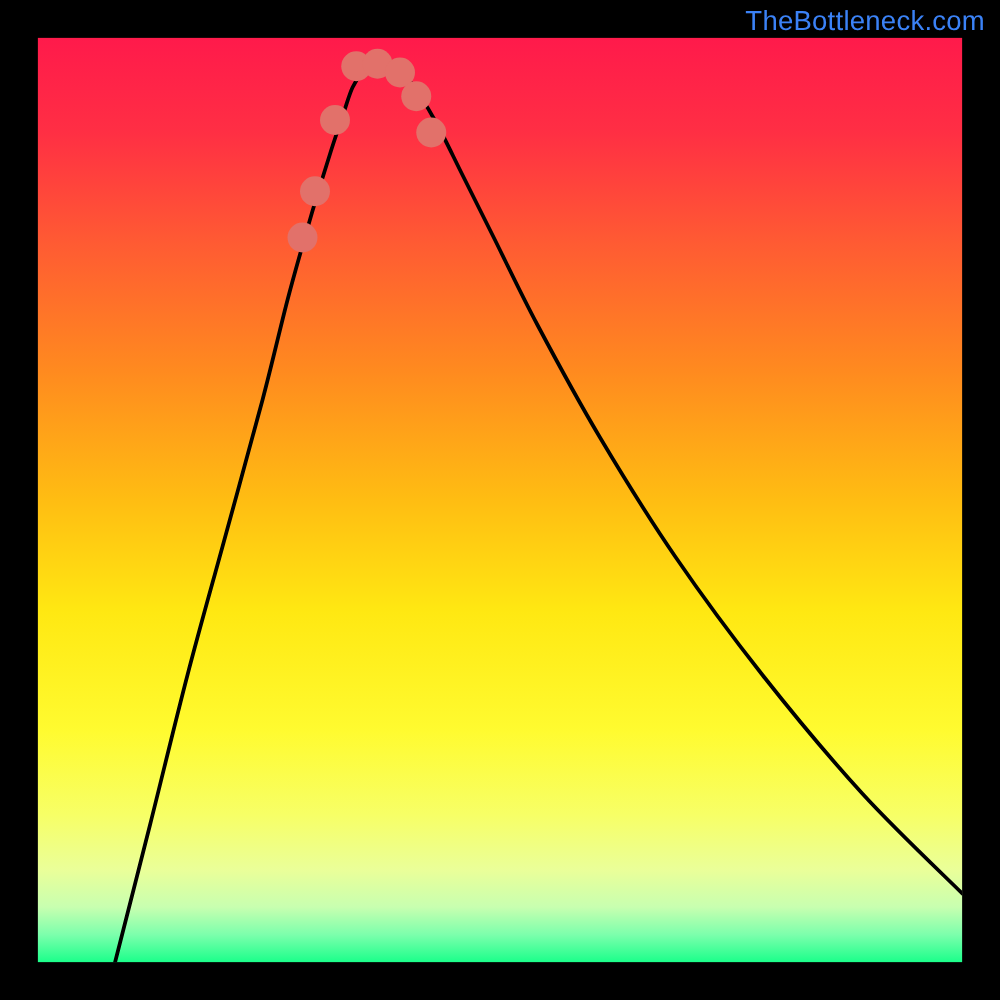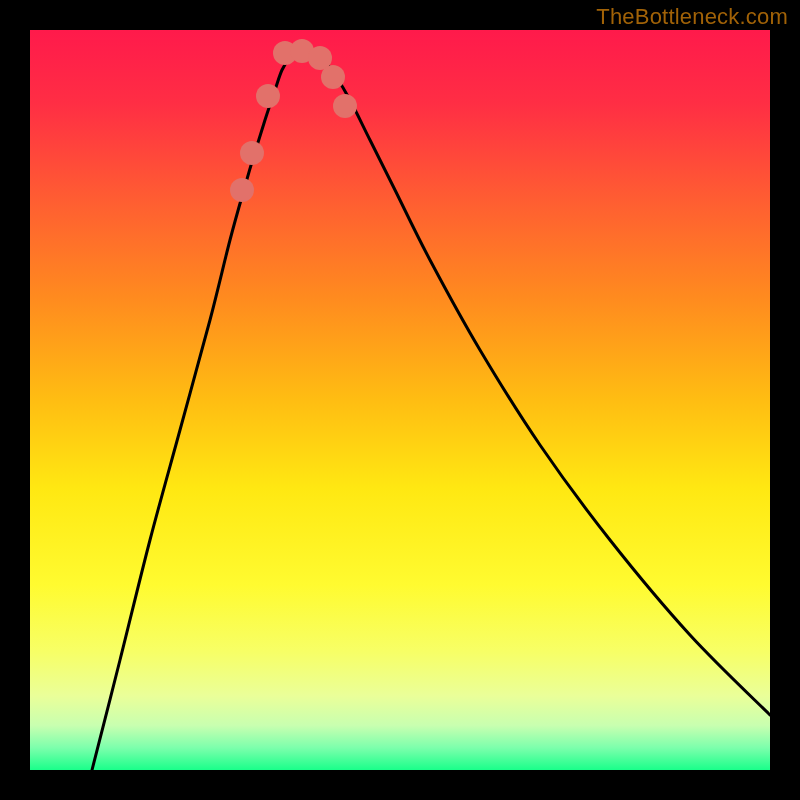--- a/index.html
+++ b/index.html
@@ -36,21 +36,21 @@
   }
   svg.curve {
     position: absolute;
     left: 0;
     top: 0;
   }
   .watermark {
     position: absolute;
     top: 4px;
     right: 12px;
-    color: #a16207;
+    color: #3b82f6;
     font-size: 22px;
     font-weight: 500;
     letter-spacing: 0.2px;
     user-select: none;
   }
 </style>
 </head>
 <body>
 
 <div class="frame">

